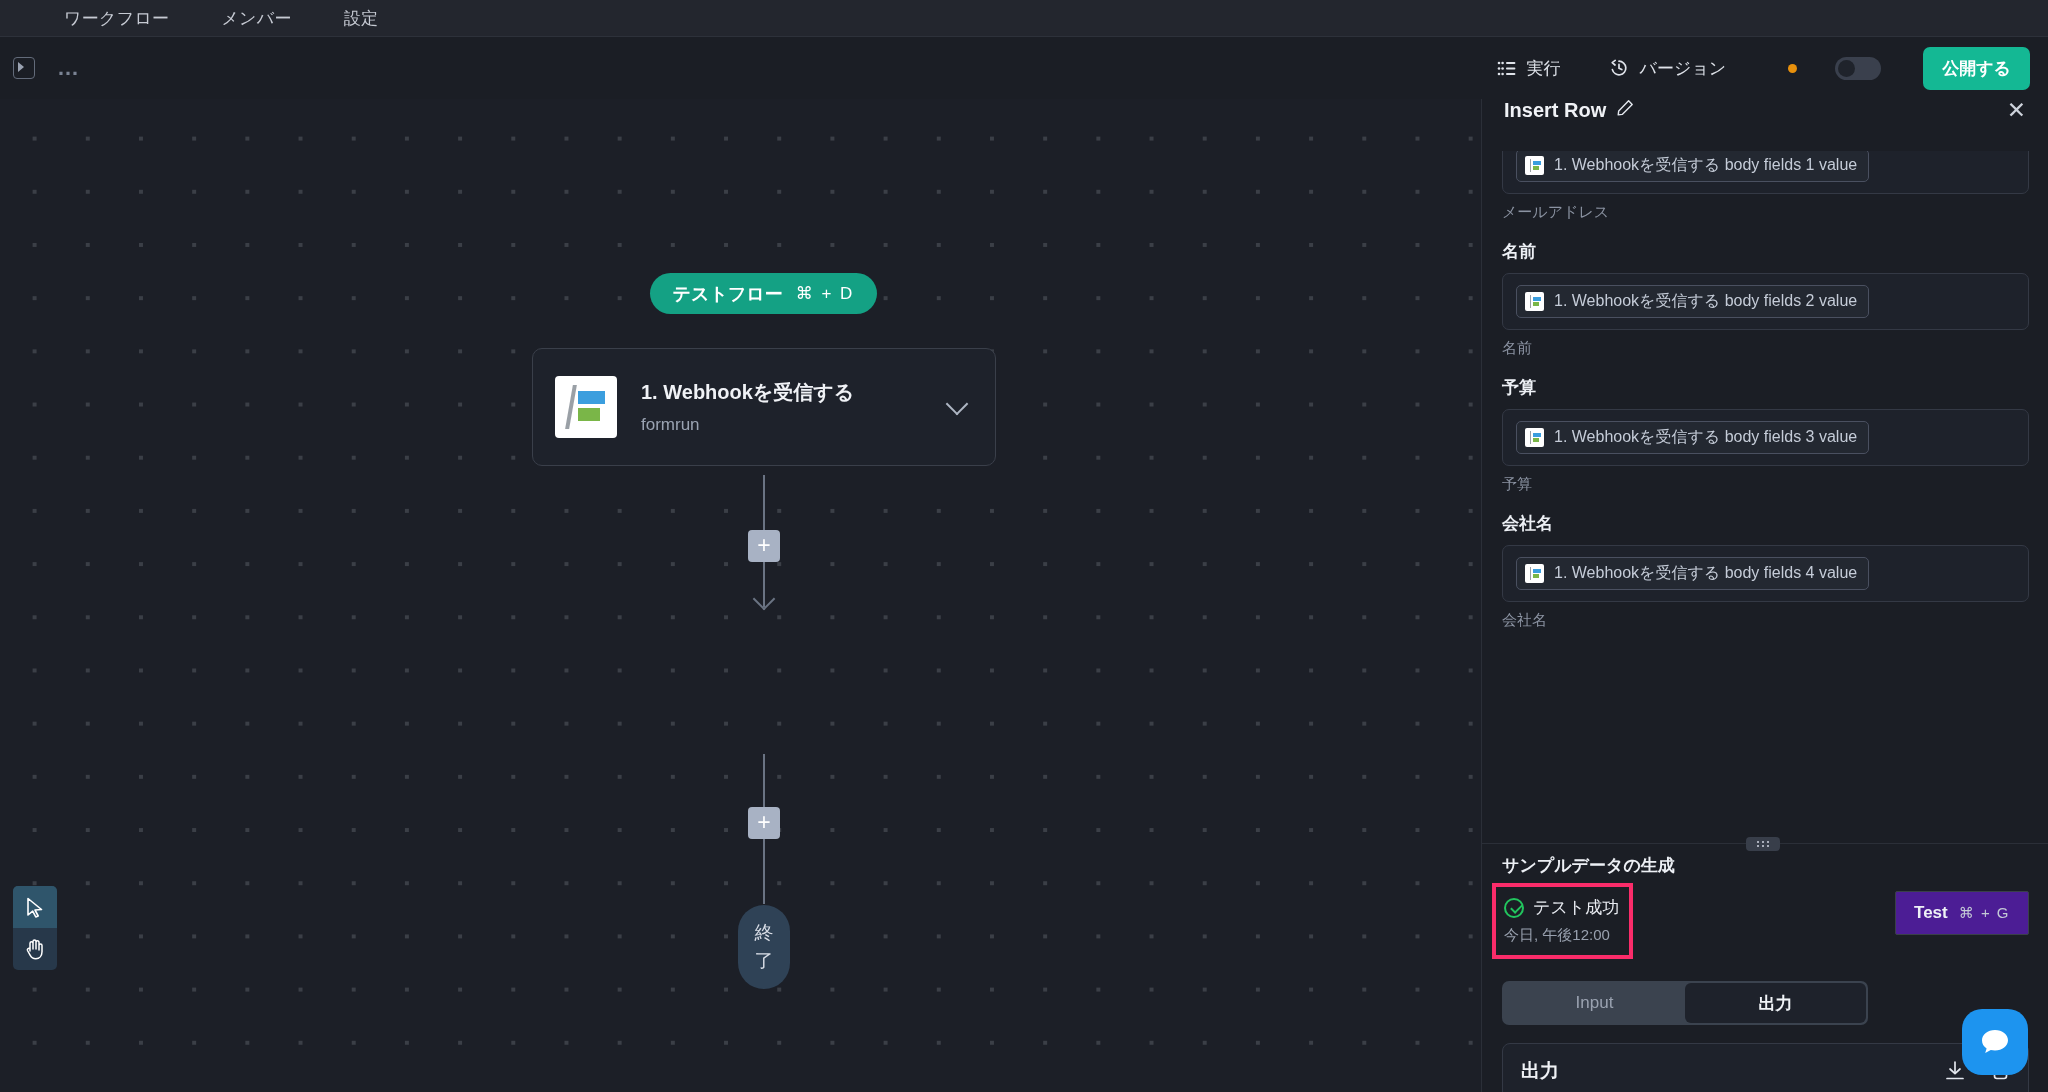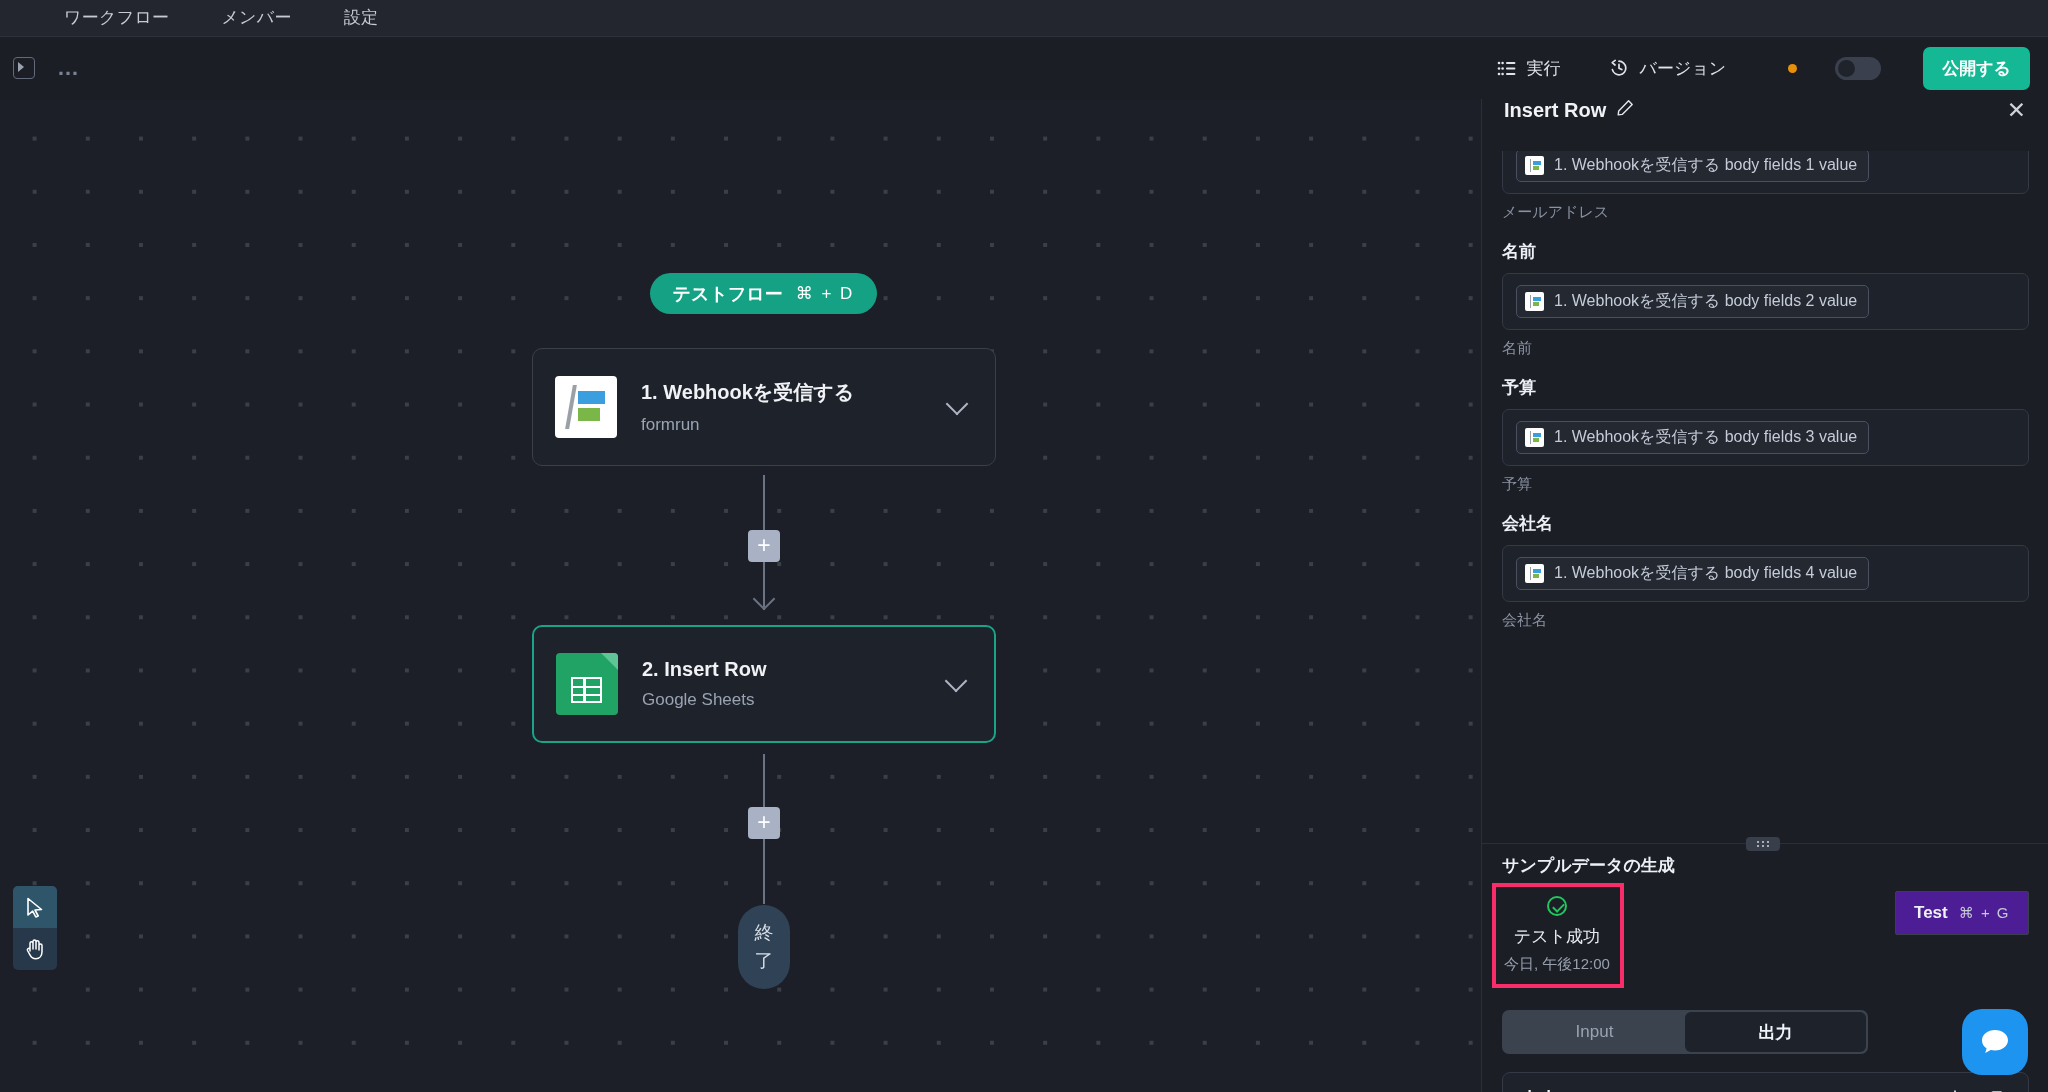--- a/index.html
+++ b/index.html
@@ -14,21 +14,21 @@
   
   .menubar {
     position: absolute; left: 0; top: 0; width: 2048px; height: 37px;
     background: #23262e;
     display: flex; align-items: center; gap: 0px;
     padding-left: 38px;
     border-bottom: 1px solid #2d313a;
   }
   .menubar-item {
     color: #c6cad3; font-size: 17px; letter-spacing: .3px;
-    padding: 0 26px; line-height: 37px; cursor: pointer; font-family: Liberation Mono, monospace;
+    padding: 0 26px; line-height: 37px; cursor: pointer;
   }
 
   
   .titlebar {
     position: absolute; left: 0; top: 37px; width: 2048px; height: 62px;
     background: #1b1e25;
     display: flex; align-items: center;
   }
   .panel-toggle {
     width: 22px; height: 22px; margin-left: 13px; border: 1.6px solid #636b7a;
@@ -208,21 +208,21 @@
   .drag-dots { display: grid; grid-template-columns: repeat(3, 3px); gap: 2px; }
   .drag-dots i { width: 2px; height: 2px; background: #cfd5e0; border-radius: 50%; display: block; }
   .panel-divider { position: absolute; left: 0; top: 744px; width: 567px; height: 1px; background: #2b2f38; }
 
   .rp-lower { position: absolute; left: 0; top: 755px; width: 567px; padding: 0 20px; }
   .section-title { color: #edf0f5; font-size: 17px; font-weight: bold; }
   .test-row { display: flex; align-items: flex-start; margin-top: 14px; }
   .test-status-box {
     border: 4px solid #fb2c6a; padding: 9px 10px 10px 8px; margin-left: -10px; margin-top: -8px;
   }
-  .status-line { display: flex; align-items: center; gap: 9px; flex-direction: column; }
+  .status-line { display: flex; align-items: center; gap: 9px; }
   .check-ico {
     width: 20px; height: 20px; border-radius: 50%; border: 2px solid #22c55e;
     position: relative; flex: none;
   }
   .check-ico::after {
     content: ""; position: absolute; left: 4.5px; top: 4.5px; width: 9px; height: 5px;
     border-left: 2px solid #22c55e; border-bottom: 2px solid #22c55e;
     transform: rotate(-45deg);
   }
   .status-text { color: #e8ebf1; font-size: 17px; }
@@ -332,32 +332,20 @@
         <div class="node-title">1. Webhookを受信する</div>
         <div class="node-sub">formrun</div>
       </div>
       <div class="chev"></div>
     </div>
 
     <div class="conn c1"></div>
     <div class="arrowhead"></div>
     <div class="plus-btn p1">+</div>
 
-    <div class="node n2">
-      <div class="node-icon gs-icon">
-        <div class="fold"></div>
-          <div class="grid"></div>
-          <div class="vline"></div>
-      </div>
-      <div class="node-text">
-        <div class="node-title">2. Insert Row</div>
-        <div class="node-sub">Google Sheets</div>
-      </div>
-      <div class="chev"></div>
-    </div>
 
     <div class="conn c2"></div>
     <div class="plus-btn p2">+</div>
 
     <div class="end-node">
       <span>終</span>
       <span>了</span>
     </div>
 
     <div class="tool-stack">

